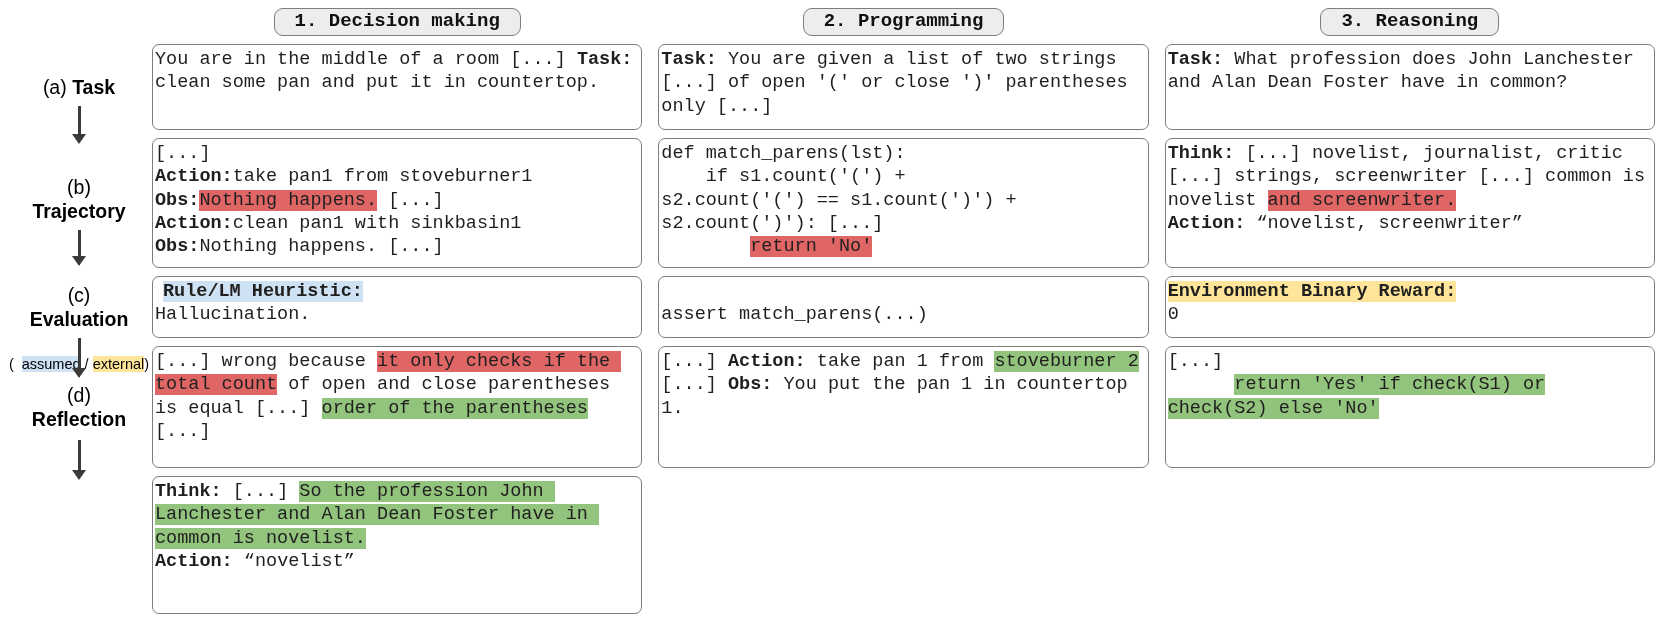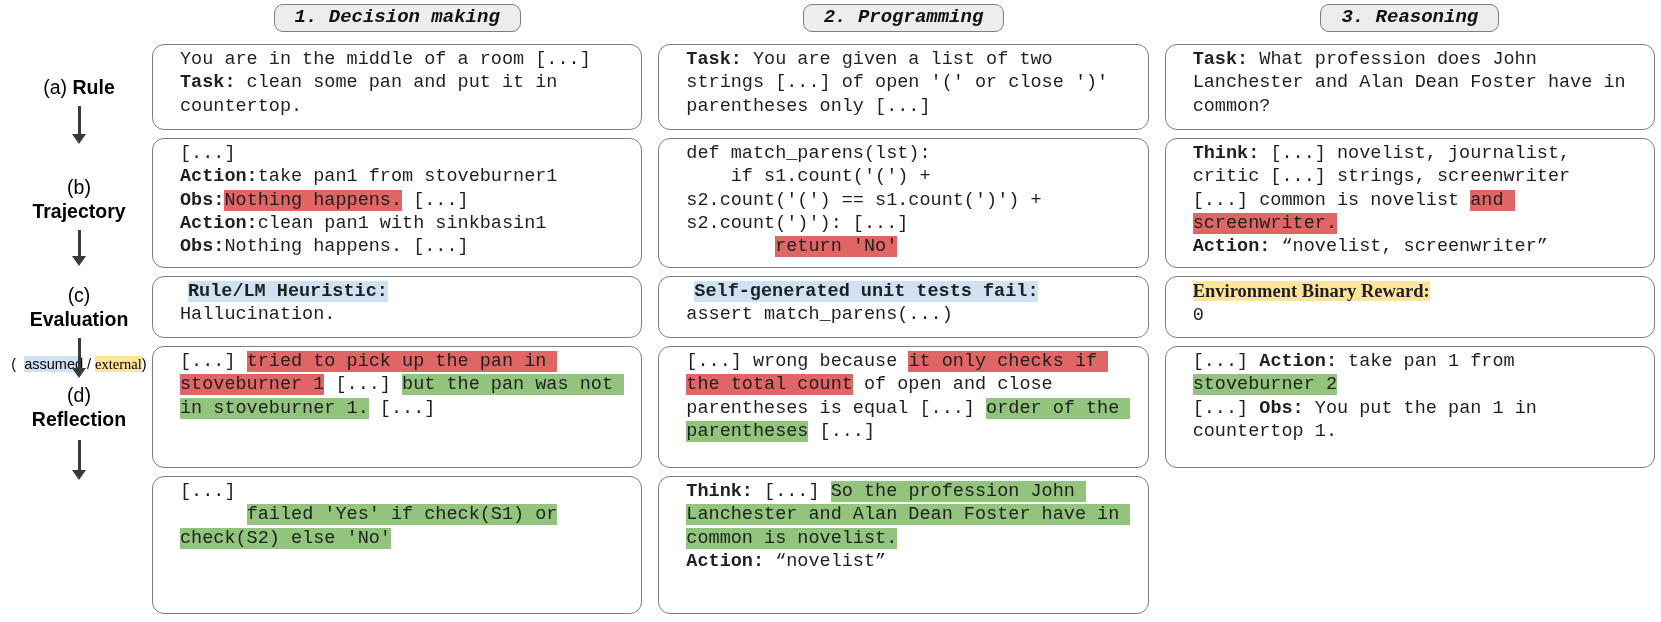--- a/index.html
+++ b/index.html
@@ -14,48 +14,48 @@
   }
   .label-col { position: relative; width: 146px; flex: 0 0 146px; }
   .grid {
     flex: 1;
     display: grid;
     grid-template-columns: repeat(3, 1fr);
     grid-template-rows: 32px 86px 130px 62px 122px 138px;
     column-gap: 16px;
     row-gap: 8px;
   }
-  .header-cell { display: flex; align-items: flex-start; justify-content: center; font-style: italic; }
+  .header-cell { display: flex; align-items: flex-end; justify-content: center; }
   .pill {
     font-family: "Liberation Mono", monospace;
     font-weight: bold;
     font-size: 19px;
     background: #ededed;
     border: 1.5px solid #7d7d7d;
     border-radius: 9px;
     padding: 1px 20px 3px;
     white-space: nowrap;
   }
   .box {
     border: 1.5px solid #7d7d7d;
-    border-radius: 12px;
+    border-radius: 7px;
     background: #fff;
-    padding: 3px 27px;
+    padding: 3px 2px;
     font-family: "Liberation Mono", monospace;
     font-size: 18.5px;
     line-height: 1.26;
     white-space: pre-wrap;
     overflow: hidden;
     color: #1f1f1f;
   }
   .b { font-weight: bold; }
   .hl-red    { background: var(--hl-red); }
   .hl-green  { background: var(--hl-green); }
   .hl-blue   { background: var(--hl-blue); margin-left: 8px; }
-  .hl-yellow { background: var(--hl-yellow); font-family: Liberation Serif, serif; }
+  .hl-yellow { background: var(--hl-yellow); }
   .row-label {
     position: absolute; left: 0; right: 0;
     text-align: center;
     font-size: 19.5px;
     line-height: 1.22;
     white-space: pre-line;
     color: #000;
   }
   .sublabel {
     font-size: 14.5px;
@@ -84,21 +84,21 @@
   .arr-2 { top: 226px; } .arr-2 .arrow-stem { height: 26px; }
   .arr-3 { top: 334px; } .arr-3 .arrow-stem { height: 30px; }
   .arr-4 { top: 436px; } .arr-4 .arrow-stem { height: 30px; }
 </style>
 </head>
 <body>
 
 <div class="figure">
 
   <div class="label-col">
-    <div class="row-label pos-a"><span>(a) </span><span class="b">Rule</span></div>
+    <div class="row-label pos-a"><span>(a) </span><span class="b">Task</span></div>
     <div class="arrow arr-1">
       <span class="arrow-stem"></span>
       <span class="arrow-head"></span>
     </div>
     <div class="row-label pos-b"><span>(b)
 </span><span class="b">Trajectory</span></div>
     <div class="arrow arr-2">
       <span class="arrow-stem"></span>
       <span class="arrow-head"></span>
     </div>
@@ -143,30 +143,29 @@
     <div class="box"><span>def match_parens(lst):
     if s1.count('(') +
 s2.count('(') == s1.count(')') +
 s2.count(')'): [...]
         </span><span class="hl-red">return 'No'</span></div>
     <div class="box"><span class="b">Think:</span><span> [...] novelist, journalist, critic [...] strings, screenwriter [...] common is novelist </span><span class="hl-red">and screenwriter.</span><span>
 </span><span class="b">Action:</span><span> “novelist, screenwriter”</span></div>
 
     <div class="box"><span class="b hl-blue">Rule/LM Heuristic:</span><span>
 Hallucination.</span></div>
-    <div class="box"><span class="b hl-blue">Self-generated unit tests fail:</span><span>
+    <div class="box"><span>
 assert match_parens(...)</span></div>
     <div class="box"><span class="b hl-yellow">Environment Binary Reward:</span><span>
 0</span></div>
 
-    <div class="box"><span>[...] </span><span class="hl-red">tried to pick up the pan in stoveburner 1</span><span> [...] </span><span class="hl-green">but the pan was not in stoveburner 1.</span><span> [...]</span></div>
     <div class="box"><span>[...] wrong because </span><span class="hl-red">it only checks if the total count</span><span> of open and close parentheses is equal [...] </span><span class="hl-green">order of the parentheses</span><span> [...]</span></div>
 
     <div class="box"><span>[...] </span><span class="b">Action:</span><span> take pan 1 from </span><span class="hl-green">stoveburner 2</span><span>
 [...] </span><span class="b">Obs:</span><span> You put the pan 1 in countertop 1.</span></div>
     <div class="box"><span>[...]
-      </span><span class="hl-green">failed 'Yes' if check(S1) or
+      </span><span class="hl-green">return 'Yes' if check(S1) or
 check(S2) else 'No'</span></div>
     <div class="box"><span class="b">Think:</span><span> [...] </span><span class="hl-green">So the profession John Lanchester and Alan Dean Foster have in common is novelist.</span><span>
 </span><span class="b">Action:</span><span> “novelist”</span></div>
 
   </div>
 </div>
 
 </body></html>

